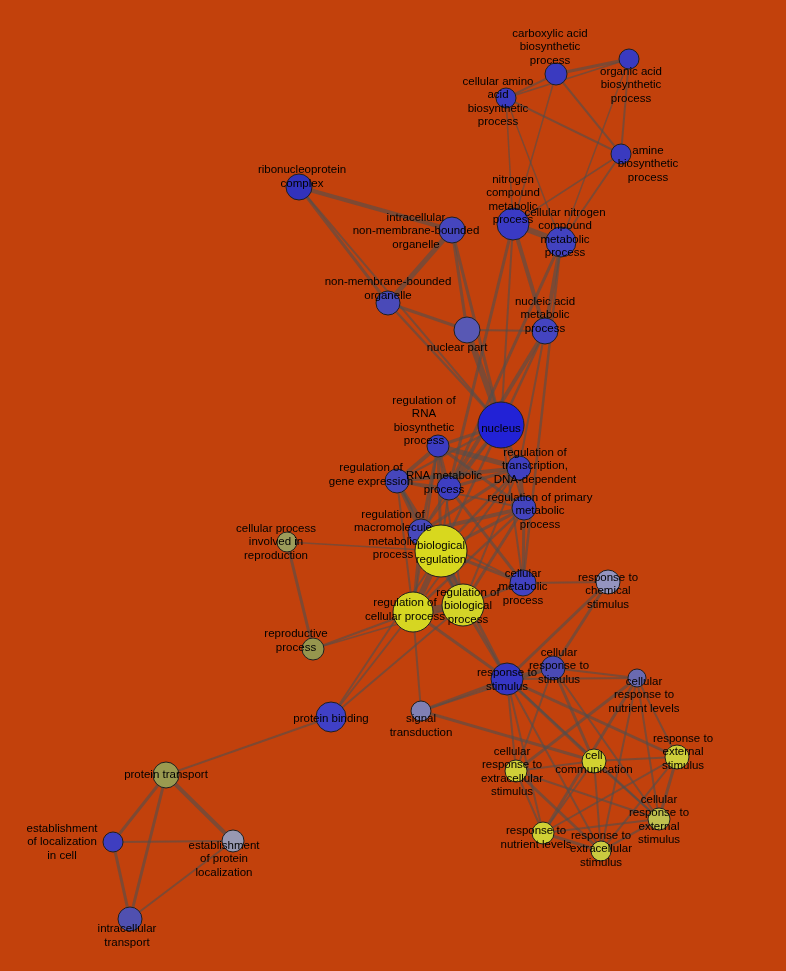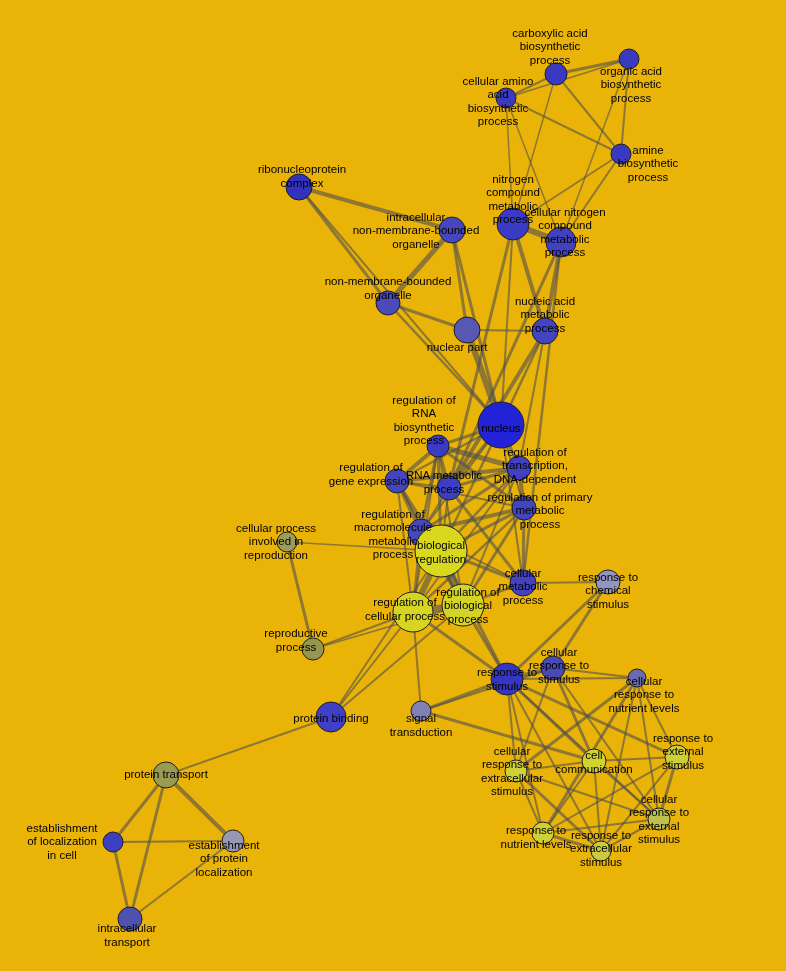--- a/index.html
+++ b/index.html
@@ -1,16 +1,16 @@
 <!DOCTYPE html>
 <html><head>
 <meta charset="utf-8">
 <style>
   html, body { margin: 0; padding: 0; background: #ffffff; }
-  .stage { width: 786px; height: 971px; position: relative; background: #eab308; overflow: hidden; }
+  .stage { width: 786px; height: 971px; position: relative; background: #c2410c; overflow: hidden; }
   svg { display: block; font-family: "Liberation Sans", "DejaVu Sans", sans-serif; }
   text { font-size: 11.5px; fill: #000000; }
   circle.node { stroke-width: 1; }
 </style>
 </head>
 <body>
 
 <div class="stage">
   <svg id="graph-svg" width="786" height="971" viewBox="0 0 786 971">
     <g id="edge-layer">

